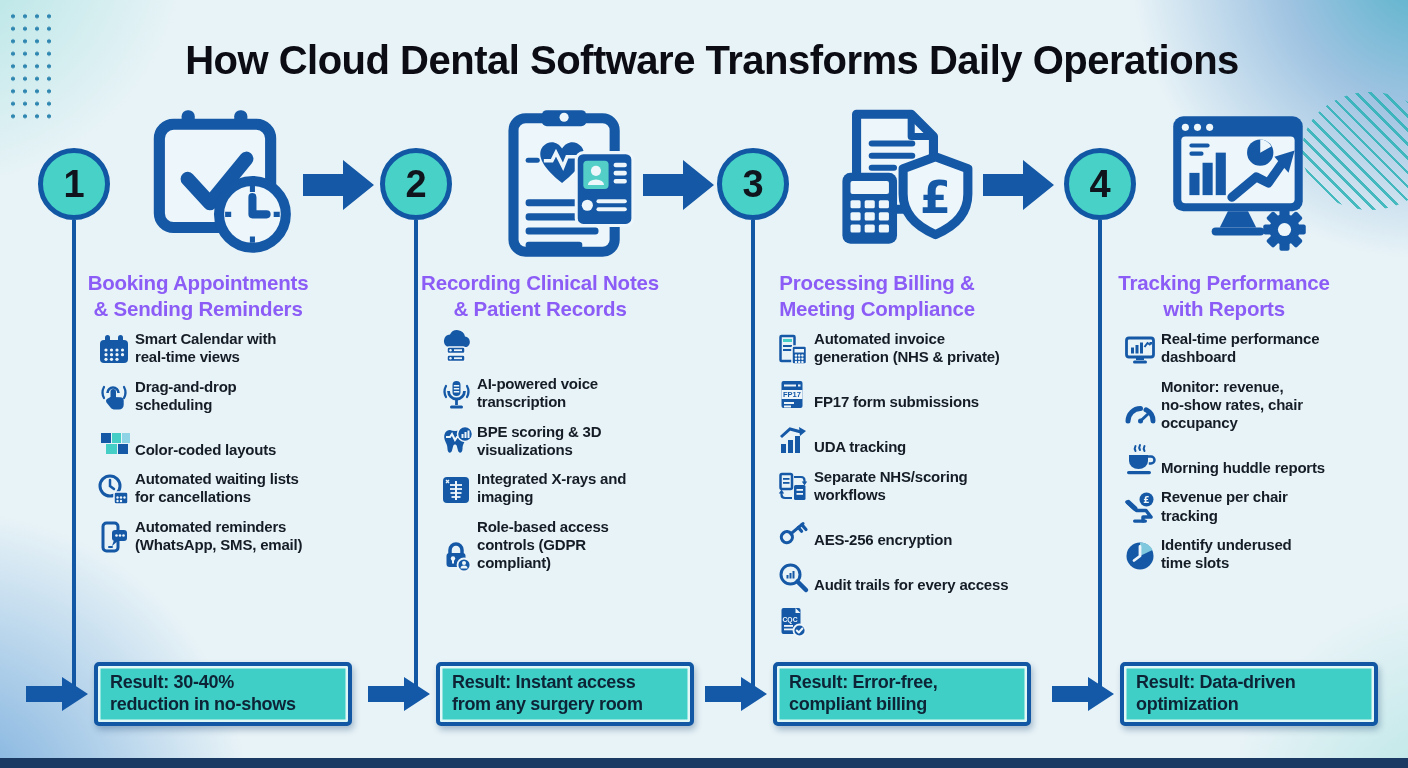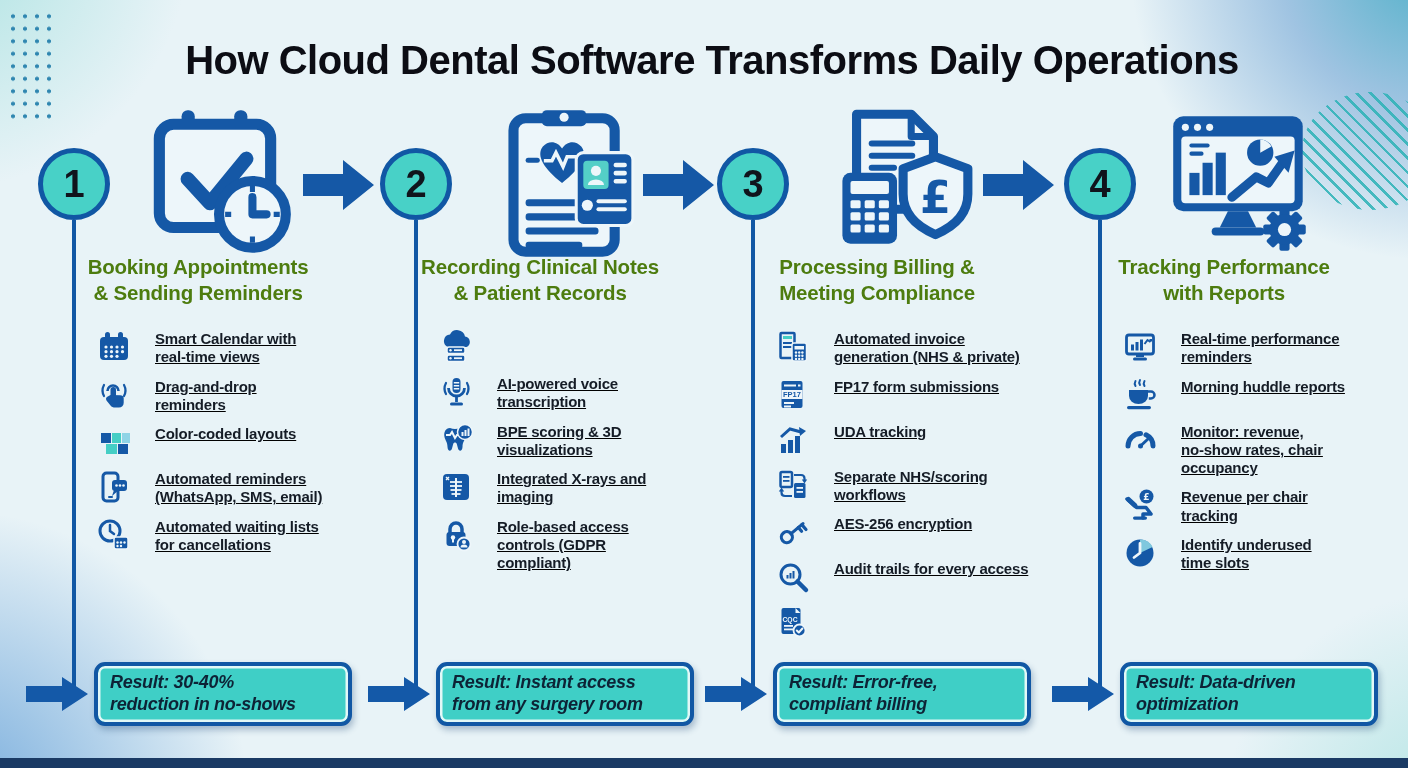--- a/index.html
+++ b/index.html
@@ -26,31 +26,31 @@
   .col1{left:37px}.col2{left:379px}.col3{left:716px}.col4{left:1063px}
 
   .step-circle{position:absolute;left:1px;top:38px;width:72px;height:72px;border-radius:50%;
     background:#48d1c7;border:5px solid #1157a4;box-sizing:border-box;
     display:flex;align-items:center;justify-content:center;
     font-size:38px;font-weight:bold;color:#10141c;z-index:3;}
   .connector{position:absolute;left:35px;top:110px;width:4px;height:474px;background:#1157a4;}
   .flow-arrow{position:absolute;top:159px;z-index:2;}
   .fa1{left:303px}.fa2{left:643px}.fa3{left:983px}
   .big-icon{position:absolute;left:92px;top:-2px;}
-  .col-title{position:absolute;left:5px;top:144px;width:312px;text-align:center;
-    font-size:20.5px;font-weight:bold;line-height:1.28;color:#4d7c0f;letter-spacing:-.2px;white-space:pre-line;}
+  .col-title{position:absolute;left:5px;top:160px;width:312px;text-align:center;
+    font-size:20.5px;font-weight:bold;line-height:1.28;color:#8b5cf6;letter-spacing:-.2px;white-space:pre-line;}
   .bullets{position:absolute;left:60px;top:220px;width:262px;display:flex;flex-direction:column;gap:11px;}
-  .bullet{display:flex;align-items:flex-start;gap:24px;text-decoration:underline;}
+  .bullet{display:flex;align-items:flex-end;gap:4px;}
   .bullet svg{flex:0 0 auto;}
   .bullet-text{font-size:15px;font-weight:bold;line-height:1.22;color:#151c26;letter-spacing:-.2px;white-space:pre;}
   .result-arrow{position:absolute;left:-11px;top:565px;z-index:2;}
   .result-box{position:absolute;left:57px;top:552px;width:258px;min-height:64px;box-sizing:border-box;
-    background:#3fcfc6;border:4px solid #1157a4;border-radius:11px;
+    background:#3fcfc6;border:4px solid #1157a4;border-radius:5px;
     box-shadow:inset 0 0 0 2.5px rgba(255,255,255,.85), 2px 4px 6px rgba(16,60,110,.3);
-    display:flex;align-items:center;padding:6px 10px 6px 12px;font-style:italic;}
+    display:flex;align-items:center;padding:6px 10px 6px 12px;}
   .result-text{font-size:18px;font-weight:bold;line-height:1.2;color:#0d2336;letter-spacing:-.3px;white-space:pre;}
 </style>
 </head>
 <body>
 
 <h1 class="main-title">How Cloud Dental Software Transforms Daily Operations</h1>
 <div class="dots"></div>
 <div class="stripes"></div>
 <div class="bottom-bar"></div>
 
@@ -105,60 +105,60 @@
     </div>
     <div class="bullet">
       <svg width="34" height="34" viewBox="0 0 34 34">
         <path d="M10.5 13 a5.5 5.5 0 0 1 11 0" stroke="#1558a6" stroke-width="2.6" fill="none"></path>
         <path d="M7 7 Q4 12.5 7 18" stroke="#1558a6" stroke-width="2.2" fill="none" stroke-linecap="round"></path>
         <path d="M27 7 Q30 12.5 27 18" stroke="#1558a6" stroke-width="2.2" fill="none" stroke-linecap="round"></path>
         <rect x="13.5" y="9" width="5.5" height="14" rx="2.7" fill="#1558a6"></rect>
         <path d="M13.5 17 l-3.2 1.8 c-2 1.2 -1.6 3 .4 5.2 l2.8 3.6 c1.1 1.4 2.6 2 4.6 2 h3.8 c2.8 0 4.8 -1.9 4.8 -4.8 v-4.6 c0 -1.9 -1.4 -2.9 -3.4 -2.9 z" fill="#1558a6"></path>
       </svg>
       <span class="bullet-text">Drag-and-drop
-reminders</span>
+scheduling</span>
     </div>
     <div class="bullet">
       <svg width="34" height="34" viewBox="0 0 34 34">
         <rect x="4" y="8" width="10" height="10" fill="#1558a6"></rect>
         <rect x="15" y="8" width="9" height="10" fill="#45cec5"></rect>
         <rect x="25" y="8" width="8" height="10" fill="#8fd4e6"></rect>
         <rect x="9" y="19" width="11" height="10" fill="#45cec5"></rect>
         <rect x="21" y="19" width="10" height="10" fill="#1558a6"></rect>
       </svg>
       <span class="bullet-text">Color-coded layouts</span>
-    </div>
-    <div class="bullet">
-      <svg width="34" height="34" viewBox="0 0 34 34">
-        <rect x="6" y="3" width="15" height="28" rx="3.5" fill="none" stroke="#1558a6" stroke-width="3"></rect>
-        <rect x="11" y="26" width="5" height="2" rx="1" fill="#1558a6"></rect>
-        <rect x="15" y="10" width="15" height="11" rx="3" fill="#1558a6"></rect>
-        <polygon points="17,20 15,26 22,20" fill="#1558a6"></polygon>
-        <circle cx="19.5" cy="15.5" r="1.3" fill="#eef6fa"></circle>
-          <circle cx="23" cy="15.5" r="1.3" fill="#eef6fa"></circle>
-          <circle cx="26.5" cy="15.5" r="1.3" fill="#eef6fa"></circle>
-      </svg>
-      <span class="bullet-text">Automated reminders
-(WhatsApp, SMS, email)</span>
     </div>
     <div class="bullet">
       <svg width="34" height="34" viewBox="0 0 34 34">
         <circle cx="13" cy="13" r="10" fill="none" stroke="#1558a6" stroke-width="3"></circle>
         <path d="M13 7 v6 l4 3" fill="none" stroke="#1558a6" stroke-width="2.5" stroke-linecap="round"></path>
         <rect x="17" y="19" width="14" height="12" rx="2" fill="#1558a6" stroke="#eef6fa" stroke-width="1.5"></rect>
         <g fill="#eef6fa">
             <circle cx="20.5" cy="24.5" r="1.2"></circle>
             <circle cx="24" cy="24.5" r="1.2"></circle>
             <circle cx="27.5" cy="24.5" r="1.2"></circle>
         <circle cx="20.5" cy="28" r="1.2"></circle>
             <circle cx="24" cy="28" r="1.2"></circle>
           </g>
       </svg>
       <span class="bullet-text">Automated waiting lists
 for cancellations</span>
+    </div>
+    <div class="bullet">
+      <svg width="34" height="34" viewBox="0 0 34 34">
+        <rect x="6" y="3" width="15" height="28" rx="3.5" fill="none" stroke="#1558a6" stroke-width="3"></rect>
+        <rect x="11" y="26" width="5" height="2" rx="1" fill="#1558a6"></rect>
+        <rect x="15" y="10" width="15" height="11" rx="3" fill="#1558a6"></rect>
+        <polygon points="17,20 15,26 22,20" fill="#1558a6"></polygon>
+        <circle cx="19.5" cy="15.5" r="1.3" fill="#eef6fa"></circle>
+          <circle cx="23" cy="15.5" r="1.3" fill="#eef6fa"></circle>
+          <circle cx="26.5" cy="15.5" r="1.3" fill="#eef6fa"></circle>
+      </svg>
+      <span class="bullet-text">Automated reminders
+(WhatsApp, SMS, email)</span>
     </div>
   </div>
   <svg class="result-arrow" width="64" height="38">
       <polygon points="0,11 36,11 36,2 62,19 36,36 36,27 0,27" fill="#1459a8"></polygon>
     </svg>
   <div class="result-box">
     <span class="result-text">Result: 30-40%
 reduction in no-shows</span>
   </div>
 </div>
@@ -466,48 +466,48 @@
             <rect x="8" y="14.5" width="3" height="6"></rect>
             <rect x="12.5" y="12" width="3" height="8.5"></rect>
             <rect x="17" y="9.5" width="3" height="11"></rect>
           </g>
         <polyline points="21.5,14 24.5,10 27.5,12" fill="none" stroke="#1558a6" stroke-width="2"></polyline>
         <rect x="26.5" y="9" width="2.5" height="2.5" fill="#1558a6"></rect>
         <rect x="13" y="24" width="8" height="3" fill="#1558a6"></rect>
         <rect x="10" y="27.5" width="14" height="3" rx="1.5" fill="#1558a6"></rect>
       </svg>
       <span class="bullet-text">Real-time performance
-reminders</span>
+dashboard</span>
+    </div>
+    <div class="bullet">
+      <svg width="34" height="34" viewBox="0 0 34 34">
+        <path d="M5 23 A12.5 12.5 0 0 1 17.5 10.5" fill="none" stroke="#1558a6" stroke-width="5" stroke-linecap="round"></path>
+        <path d="M23 11.8 A12.5 12.5 0 0 1 30 23" fill="none" stroke="#1558a6" stroke-width="5" stroke-linecap="round"></path>
+        <line x1="17.5" y1="23" x2="25.5" y2="15.5" stroke="#1558a6" stroke-width="3" stroke-linecap="round"></line>
+        <circle cx="17.5" cy="23" r="2.5" fill="#1558a6"></circle>
+      </svg>
+      <span class="bullet-text">Monitor: revenue,
+no-show rates, chair
+occupancy</span>
     </div>
     <div class="bullet">
       <svg width="34" height="34" viewBox="0 0 34 34">
         <g stroke="#1558a6" stroke-width="2" fill="none" stroke-linecap="round">
           <path d="M12.5 3 q-1.5 2.5 0 5"></path>
             <path d="M17 2 q-1.5 2.5 0 5"></path>
             <path d="M21.5 3 q-1.5 2.5 0 5"></path>
         </g>
         <path d="M6 12 h19 v6 a9.5 8 0 0 1 -19 0 z" fill="#1558a6"></path>
         <path d="M25 13.5 h3 a3.5 3.5 0 0 1 0 7 h-2.2" fill="none" stroke="#1558a6" stroke-width="2.5"></path>
         <rect x="4" y="28" width="24" height="3.2" rx="1.6" fill="#1558a6"></rect>
       </svg>
       <span class="bullet-text">Morning huddle reports</span>
     </div>
     <div class="bullet">
       <svg width="34" height="34" viewBox="0 0 34 34">
-        <path d="M5 23 A12.5 12.5 0 0 1 17.5 10.5" fill="none" stroke="#1558a6" stroke-width="5" stroke-linecap="round"></path>
-        <path d="M23 11.8 A12.5 12.5 0 0 1 30 23" fill="none" stroke="#1558a6" stroke-width="5" stroke-linecap="round"></path>
-        <line x1="17.5" y1="23" x2="25.5" y2="15.5" stroke="#1558a6" stroke-width="3" stroke-linecap="round"></line>
-        <circle cx="17.5" cy="23" r="2.5" fill="#1558a6"></circle>
-      </svg>
-      <span class="bullet-text">Monitor: revenue,
-no-show rates, chair
-occupancy</span>
-    </div>
-    <div class="bullet">
-      <svg width="34" height="34" viewBox="0 0 34 34">
         <path d="M4 11 L13.5 19.5 L23 19.5 L28 26 L20 26 L20 30" fill="none" stroke="#1558a6" stroke-width="3.5" stroke-linecap="round" stroke-linejoin="round"></path>
         <line x1="5.5" y1="11.5" x2="12" y2="17.5" stroke="#1558a6" stroke-width="5" stroke-linecap="round"></line>
         <rect x="10" y="28.5" width="14" height="3.2" rx="1.6" fill="#1558a6"></rect>
         <circle cx="23.5" cy="8.5" r="7" fill="#1558a6"></circle>
         <text x="23.5" y="11.8" text-anchor="middle" font-size="9" font-weight="bold" fill="#eef6fa" font-family="'DejaVu Sans',sans-serif">£</text>
       </svg>
       <span class="bullet-text">Revenue per chair
 tracking</span>
     </div>
     <div class="bullet">

